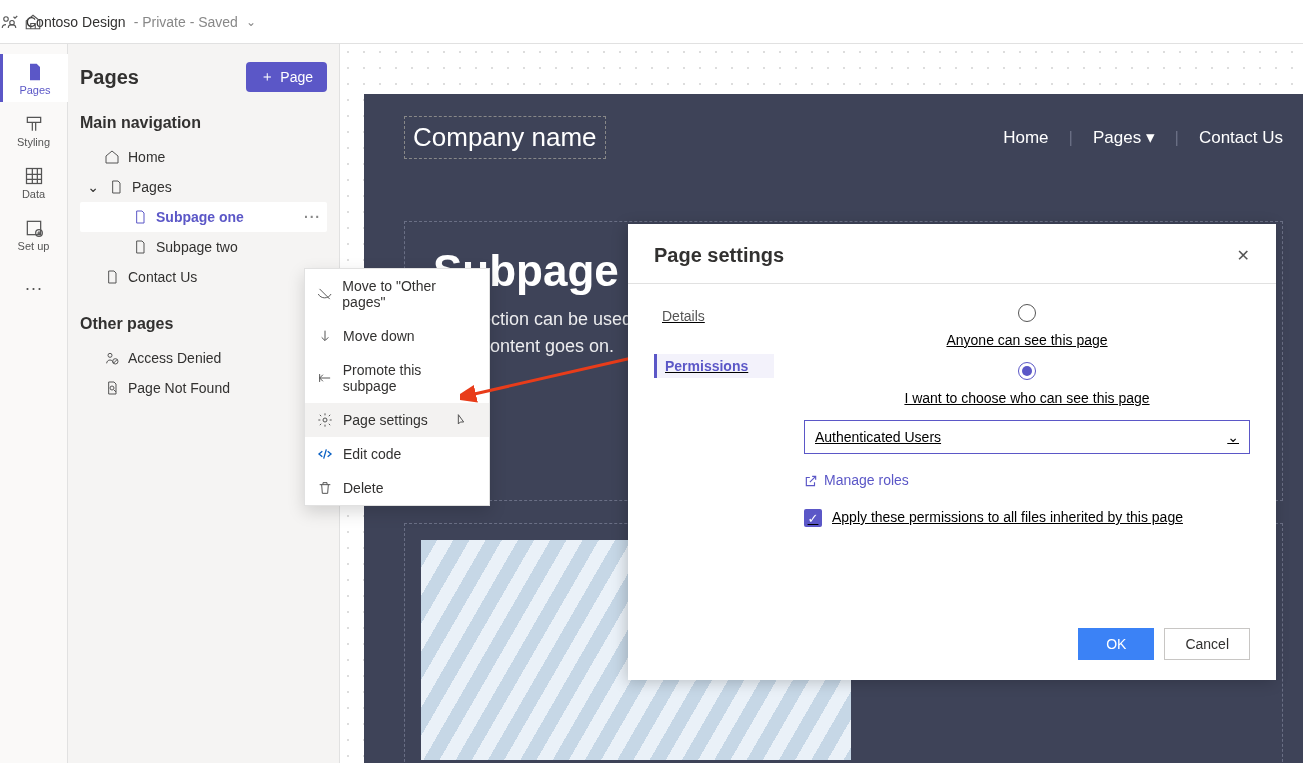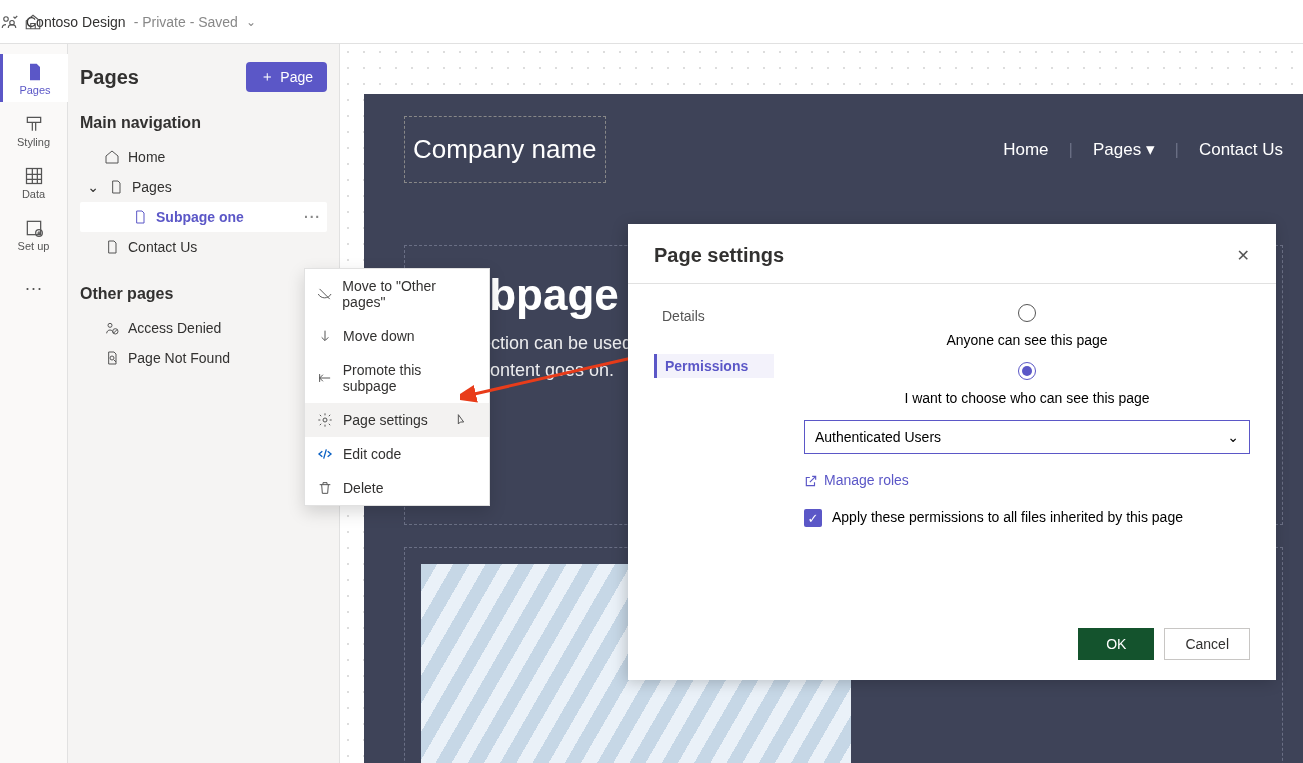--- a/index.html
+++ b/index.html
@@ -31,21 +31,21 @@
   .tree-item.selected { background: #fff; color: #5b57c7; font-weight: 600; }
   .tree-item .ellipsis { position: absolute; right: 6px; color: #888; font-size: 14px; letter-spacing: 1px; }
   .chev-right { width: 14px; text-align: center; }
   .other-pages { margin-top: 23px; }
   .ic-sm { width: 16px; height: 16px; flex-shrink: 0; }
 
   
   .canvas { position: absolute; top: 44px; left: 340px; right: 0; bottom: 0; background-image: radial-gradient(#ddd 1px, transparent 1px); background-size: 16px 16px; background-color: #fff; overflow: hidden; }
   .page-preview { position: absolute; top: 50px; left: 24px; right: -20px; background: #3e4358; min-height: 700px; }
   .preview-nav { display: flex; align-items: center; justify-content: space-between; padding: 22px 40px; color: #fff; }
-  .company { border: 1px dashed #888; padding: 17px 8px; font-size: 26px; }
+  .company { border: 1px dashed #888; padding: 5px 8px; font-size: 26px; }
   .nav-links { display: flex; align-items: center; gap: 20px; font-size: 17px; }
   .nav-links .sep { color: #6a6f85; }
   .hero { margin: 40px 40px 0 40px; border: 1px dashed #6a6f85; padding: 24px 28px 140px 28px; color: #fff; }
   .hero h1 { font-size: 44px; font-weight: 600; margin-bottom: 10px; }
   .hero p { font-size: 18px; opacity: .9; line-height: 1.5; }
   .content-row { margin: 22px 40px 0 40px; border: 1px dashed #6a6f85; padding: 16px; display: flex; gap: 24px; color: #fff; }
   .img-block { width: 430px; height: 220px; background: repeating-linear-gradient(120deg,#c6d7e6 0 14px,#eaf1f8 14px 28px); }
   .content-text { flex: 1; font-size: 18px; line-height: 1.5; }
 
   
@@ -56,35 +56,35 @@
   .ctx-item.blue .ic { color: #0b61c4; }
 
   
   .arrow { position: absolute; top: 345px; left: 460px; z-index: 31; }
 
   
   .modal { position: absolute; top: 224px; left: 628px; width: 648px; height: 456px; background: #fff; box-shadow: -2px 2px 14px rgba(0,0,0,.2); z-index: 40; display: flex; flex-direction: column; }
   .modal-header { display: flex; align-items: center; justify-content: space-between; padding: 20px 26px 16px 26px; border-bottom: 1px solid #e1e1e1; }
   .modal-header h3 { font-size: 20px; font-weight: 600; color: #323130; }
   .close-x { font-size: 16px; color: #555; cursor: pointer; }
-  .modal-body { flex: 1; display: flex; padding: 20px 26px 0 26px; gap: 30px; }
+  .modal-body { flex: 1; display: flex; padding: 20px 26px 0 26px; gap: 30px; text-decoration: underline; }
   .modal-tabs { width: 120px; display: flex; flex-direction: column; gap: 26px; font-size: 14px; }
   .mtab { color: #555; cursor: pointer; padding: 4px 8px; }
   .mtab.active { color: #5b57c7; border-left: 3px solid #5b57c7; background: #f3f2fb; font-weight: 600; padding-left: 8px; }
   .modal-content { flex: 1; font-size: 14px; }
   .radio-row { display: flex; align-items: center; gap: 10px; margin-bottom: 14px; cursor: pointer; flex-direction: column; }
   .radio { width: 18px; height: 18px; border: 1.5px solid #555; border-radius: 50%; display: inline-flex; align-items: center; justify-content: center; }
   .radio.checked { border-color: #5b57c7; }
   .radio.checked::after { content: ""; width: 10px; height: 10px; background: #5b57c7; border-radius: 50%; }
   .select { margin-top: 6px; border: 1.5px solid #5b57c7; padding: 8px 10px; display: flex; justify-content: space-between; align-items: center; cursor: pointer; }
   .link { color: #5b57c7; display: inline-flex; align-items: flex-end; gap: 6px; margin-top: 18px; cursor: pointer; }
   .check-row { display: flex; align-items: flex-start; gap: 10px; margin-top: 18px; cursor: pointer; }
   .checkbox { width: 18px; height: 18px; background: #5b57c7; border-radius: 2px; display: inline-flex; align-items: center; justify-content: center; color: #fff; font-size: 13px; flex-shrink: 0; }
   .modal-footer { display: flex; justify-content: flex-end; gap: 10px; padding: 14px 26px 20px 26px; }
-  .btn-ok { background: #14532d; color: #fff; border: none; padding: 7px 28px; font-size: 14px; cursor: pointer; }
+  .btn-ok { background: #3b82f6; color: #fff; border: none; padding: 7px 28px; font-size: 14px; cursor: pointer; }
   .btn-cancel { background: #fff; color: #323130; border: 1px solid #c8c6c4; padding: 7px 20px; font-size: 14px; cursor: pointer; }
 
   
   svg { display: block; }
 </style>
 </head>
 <body>
 
 <div class="topbar">
   <span class="home-icon">
@@ -162,20 +162,26 @@
         <path d="M7 3h8l3 3v15H7z"></path>
       </svg>
     <span>Pages</span>
   </div>
   <div class="tree-item indent2 selected">
     <svg class="ic-sm" viewBox="0 0 24 24" fill="none" stroke="#5b57c7" stroke-width="1.5">
         <path d="M7 3h8l3 3v15H7z"></path>
       </svg>
     <span>Subpage one</span>
     <span class="ellipsis">···</span>
+  </div>
+  <div class="tree-item indent2">
+    <svg class="ic-sm" viewBox="0 0 24 24" fill="none" stroke="#555" stroke-width="1.5">
+        <path d="M7 3h8l3 3v15H7z"></path>
+      </svg>
+    <span>Subpage two</span>
   </div>
   <div class="tree-item indent1">
     <svg class="ic-sm" viewBox="0 0 24 24" fill="none" stroke="#555" stroke-width="1.5">
         <path d="M7 3h8l3 3v15H7z"></path>
       </svg>
     <span>Contact Us</span>
   </div>
 
   <div class="section-title other-pages">Other pages</div>
 

